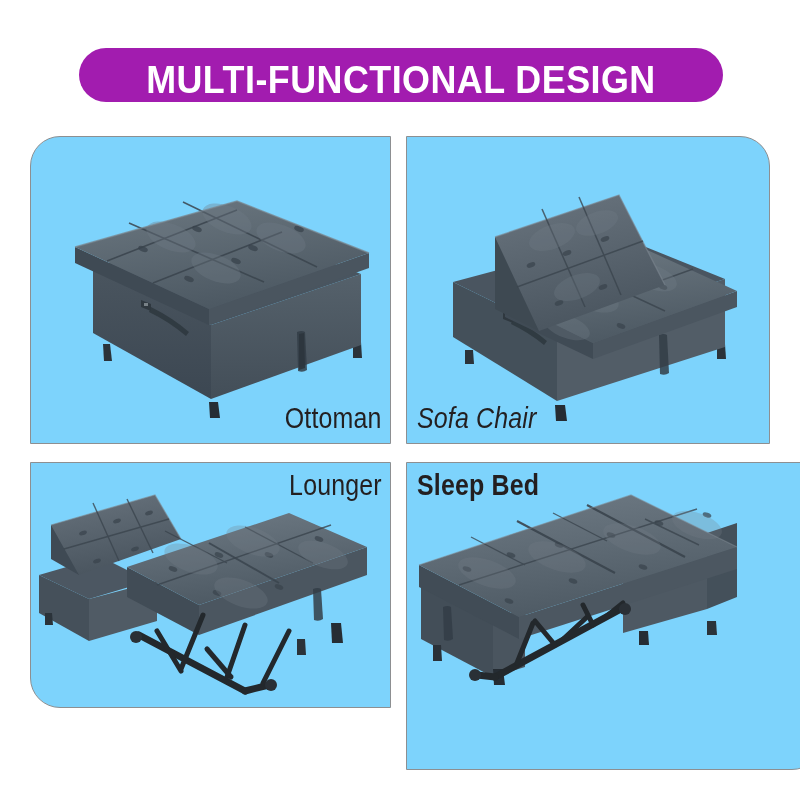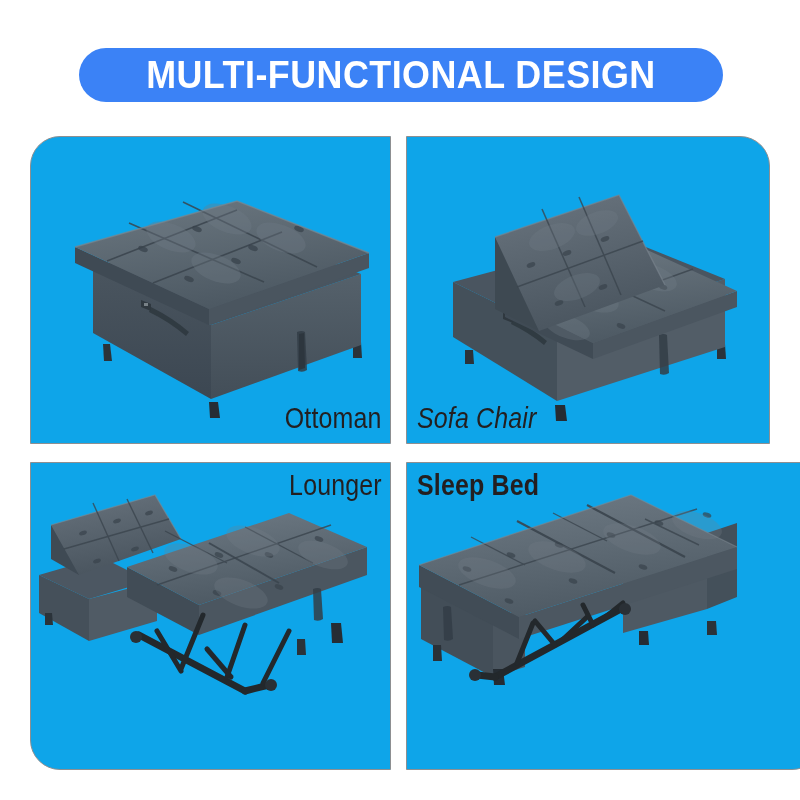--- a/index.html
+++ b/index.html
@@ -10,45 +10,45 @@
     overflow:hidden;
     position:relative;
   }
   #root{position:relative;width:800px;height:800px;}
 
   
   .header-pill{
     position:absolute;
     left:79px; top:48px;
     width:644px; height:54px;
-    background:#3b82f6;
+    background:#a21caf;
     border-radius:27px;
-    display:flex;align-items:center;justify-content:center;
+    display:flex;align-items:flex-end;justify-content:center;
   }
   .header-title{
     color:#ffffff;
     font-size:39px;
     font-weight:bold;
     letter-spacing:.5px;
     transform:scaleX(.92);
     white-space:nowrap;
     font-family:"Liberation Sans", sans-serif;
   }
 
   
   .panel{
     position:absolute;
     border:1.4px solid #8d8f91;
     box-sizing:border-box;
-    background:#0ea5e9;
+    background:#7dd3fc;
     overflow:hidden;
   }
   .p-tl{left:30px;  top:136px; width:361px; height:308px; border-radius:30px 0 0 0;}
   .p-tr{left:406px; top:136px; width:364px; height:308px; border-radius:0 30px 0 0;font-style:italic;}
-  .p-bl{left:30px;  top:462px; width:361px; height:308px; border-radius:0 0 0 30px;}
+  .p-bl{left:30px;  top:462px; width:361px; height:246px; border-radius:0 0 0 30px;}
   .p-br{left:406px; top:462px; width:416px; height:308px; border-radius:0 0 30px 0;font-weight:bold;}
 
   .panel-label{
     position:absolute;
     font-size:29px;
     color:#231f20;
     font-family:"Liberation Sans", sans-serif;
     transform:scaleX(.86);
     white-space:nowrap;
     letter-spacing:.2px;

